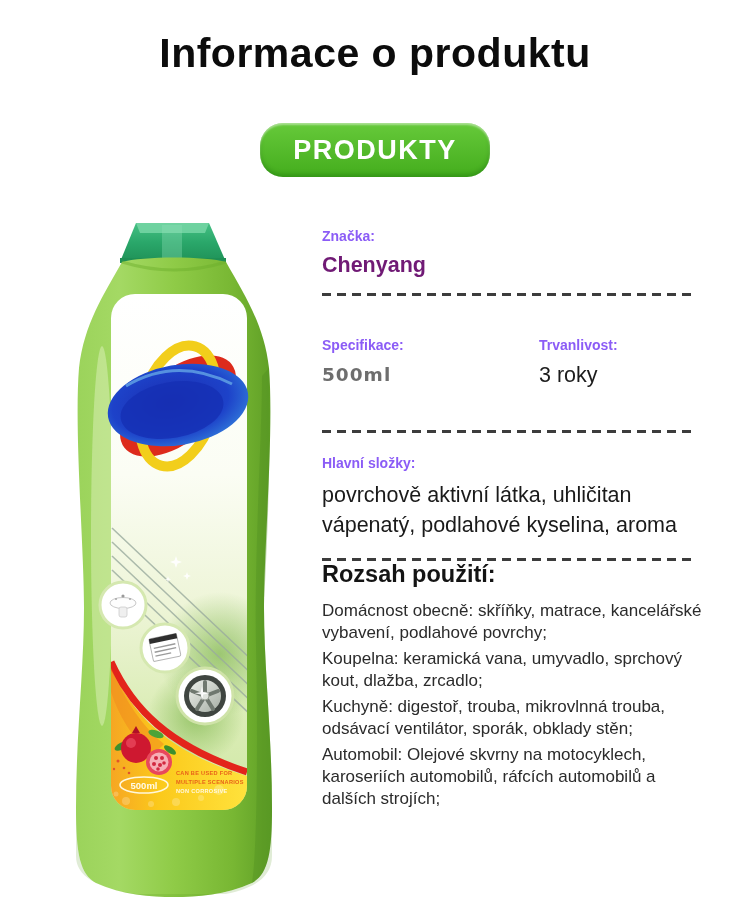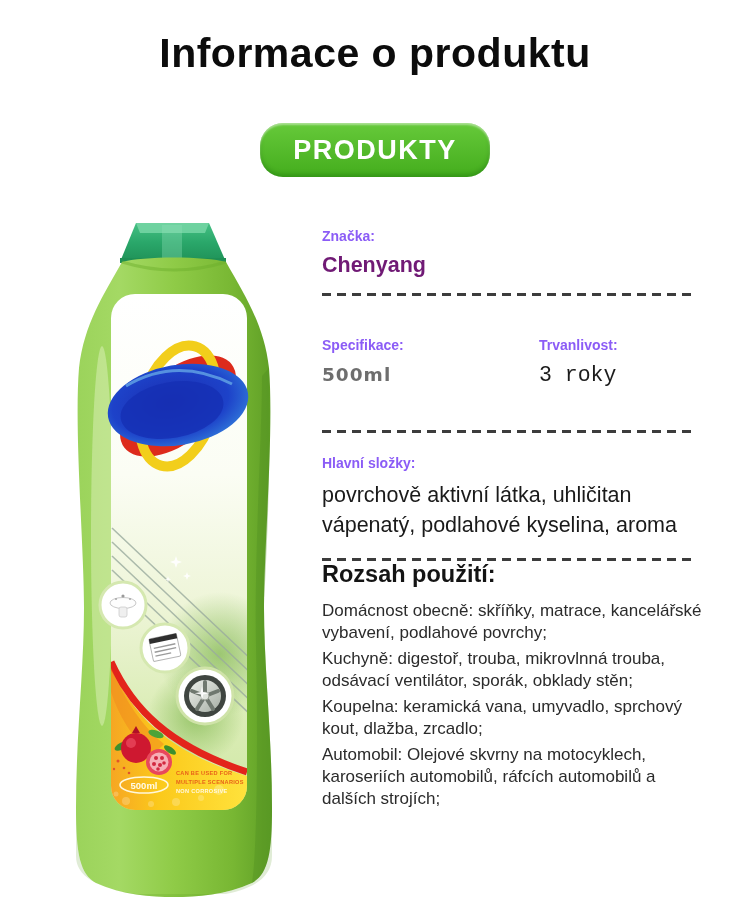--- a/index.html
+++ b/index.html
@@ -13,21 +13,21 @@
          box-shadow:inset 0 2px 2px rgba(255,255,255,.45), inset 0 -3px 4px rgba(0,80,0,.25);
          display:flex;align-items:center;justify-content:center;
          color:#fff;font-size:27px;font-weight:bold;letter-spacing:1.5px;}
   .bottle-wrap{position:absolute;left:56px;top:216px;width:255px;height:690px;}
   .info{position:absolute;left:322px;top:222px;width:380px;}
   .grid2{display:grid;grid-template-columns:217px 1fr;}
   .lbl{font-weight:bold;font-size:14px;line-height:29px;color:#8b5cf6;}
   .val-bold{font-weight:bold;font-size:21.5px;line-height:29px;color:#701a75;}
   .val-gray{font-family:"DejaVu Sans",sans-serif;font-weight:bold;font-size:18.5px;
             line-height:30px;color:var(--text-gray);letter-spacing:1px;}
-  .val-reg{font-size:21.5px;line-height:30px;color:#1c1c1c;font-family:Liberation Mono, monospace;}
+  .val-reg{font-size:21.5px;line-height:30px;color:#1c1c1c;}
   .sep{height:3px;width:369px;margin-top:13px;
        background:repeating-linear-gradient(90deg,var(--dash-gray) 0 9px,transparent 9px 15px);}
   .sec2{margin-top:35px;}
   .sec3-head{margin-top:16px;}
   .ingredients-body{font-size:21.5px;line-height:30px;color:#1a1a1a;margin-top:2px;}
   .usage-head{font-size:23.5px;font-weight:bold;color:#141414;margin-bottom:12px;}
   .usage p{margin:0 0 4px 0;font-size:17px;line-height:22px;color:#2b2b2b;}
 </style>
 </head>
 <body>
@@ -243,18 +243,18 @@
   <div class="sep" style="margin-top:40px;"></div>
 
   <div class="sec3-head lbl">Hlavní složky:</div>
   <div class="ingredients-body">povrchově aktivní látka, uhličitan vápenatý, podlahové kyselina, aroma</div>
 
   <div class="sep" style="margin-top:18px;"></div>
 
   <div class="usage-head">Rozsah použití:</div>
   <div class="usage">
     <p>Domácnost obecně: skříňky, matrace, kancelářské vybavení, podlahové povrchy;</p>
+    <p>Koupelna: keramická vana, umyvadlo, sprchový kout, dlažba, zrcadlo;</p>
     <p>Kuchyně: digestoř, trouba, mikrovlnná trouba, odsávací ventilátor, sporák, obklady stěn;</p>
-    <p>Koupelna: keramická vana, umyvadlo, sprchový kout, dlažba, zrcadlo;</p>
     <p>Automobil: Olejové skvrny na motocyklech, karoseriích automobilů, ráfcích automobilů a dalších strojích;</p>
 
   </div>
 </div>
 
 </body></html>

